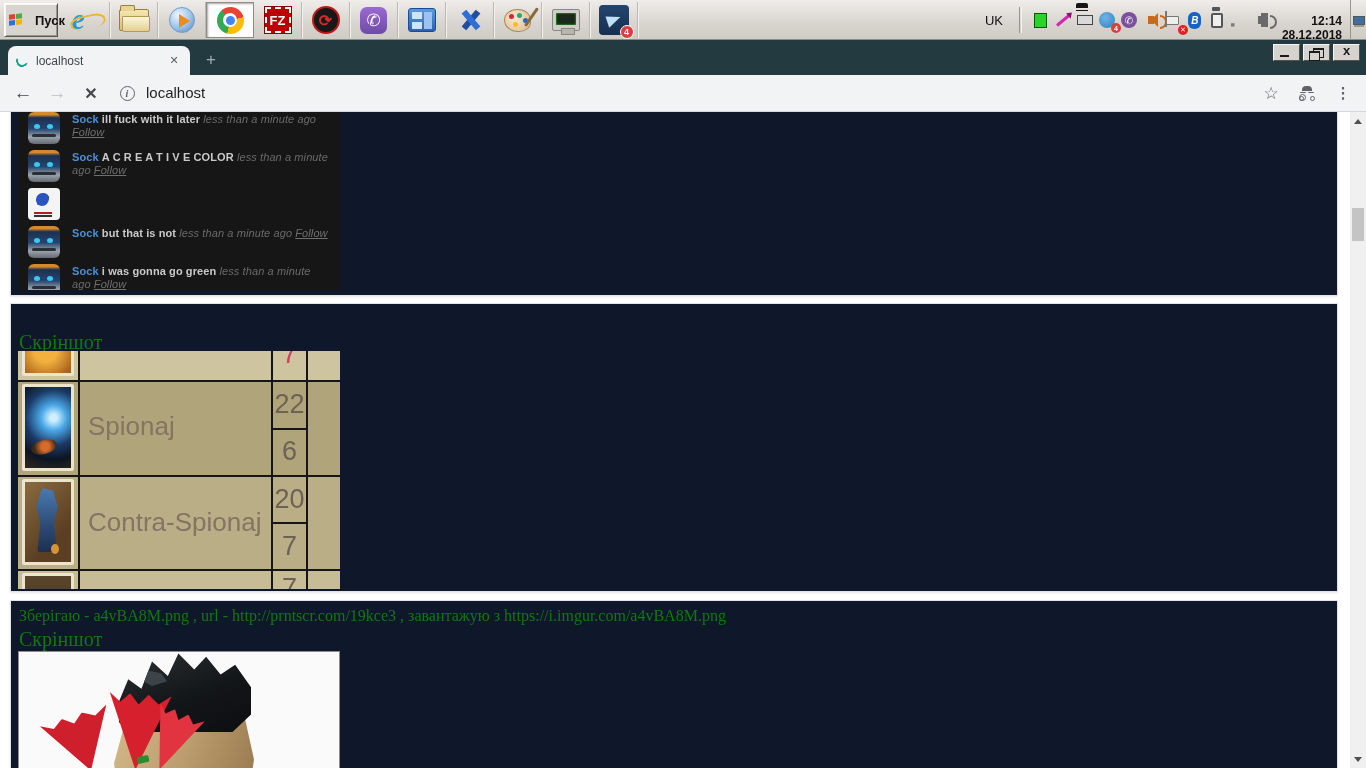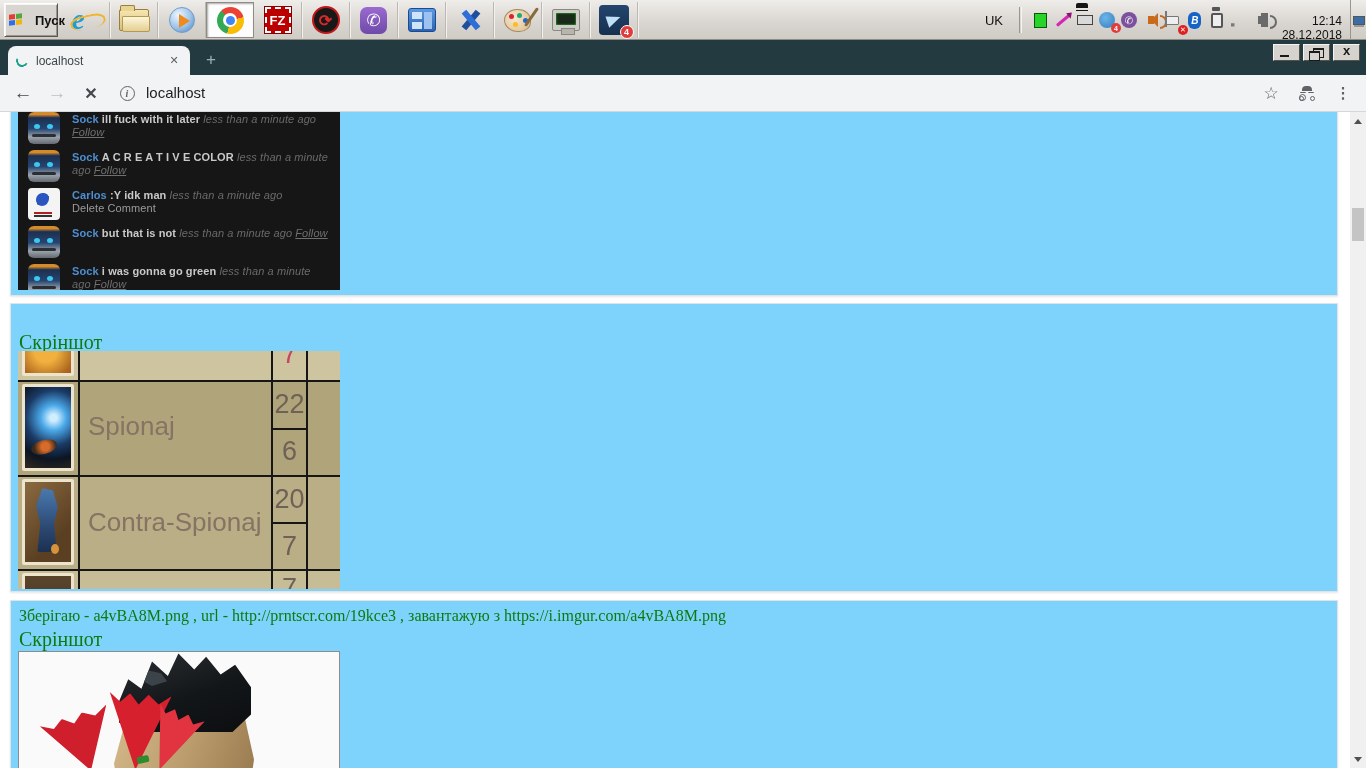--- a/index.html
+++ b/index.html
@@ -126,21 +126,21 @@
   .t-clip { width:12px; height:15px; border:2px solid #555; border-radius:2px; background:#eee; }
   .t-clip::before { content:""; position:absolute; left:6px; top:-2px; width:8px; height:4px;
     background:#555; border-radius:1px; }
   .t-signal { width:16px; height:13px;
     background:linear-gradient(#7a7a7a,#7a7a7a); -webkit-clip-path:polygon(0 70%,25% 70%,25% 100%,0 100%);
     clip-path:polygon(0 75%,22% 75%,22% 100%,0 100%); position:relative; }
   .t-signal, .t-signal::before, .t-signal::after { background:#7a7a7a; }
   .t-signal::before { content:""; position:absolute; left:5px; bottom:0; width:3px; height:8px; }
   .t-signal::after { content:""; position:absolute; left:10px; bottom:0; width:3px; height:13px;
     box-shadow:5px 0 0 #b9b9b9; }
-  .clock { text-align:right; font-size:12px; color:#111; line-height:14px; margin:16px 8px 0 10px; cursor:default; }
+  .clock { text-align:right; font-size:12px; color:#111; line-height:14px; margin:16px 8px 0 10px; cursor:default;font-weight:bold; }
   .show-desktop { width:16px; height:40px; border-left:1px solid #9a968f; display:flex;
     align-items:center; justify-content:center; cursor:pointer; }
   .show-desktop i { width:12px; height:9px; background:#3a6ea5; border:1px solid #555;
     box-shadow:0 3px 0 -1px #999; }
 
   
   .window { position:absolute; top:40px; left:0; width:1366px; height:728px; background:#f2f3f4; }
   .tabbar { position:absolute; top:0; left:0; right:0; height:35px; background:#233a41; }
   .tab { position:absolute; left:8px; top:6px; width:182px; height:29px; background:#f2f3f4;
     border-radius:8px 8px 0 0; display:flex; align-items:center; padding:0 8px; cursor:pointer; }
@@ -186,21 +186,21 @@
     box-shadow:none; }
   .incog .g2 { position:absolute; right:2px; bottom:0; width:5px; height:5px;
     border:1.5px solid #5f6368; border-radius:50%; }
   .incog .g1 { position:absolute; left:2px; bottom:0; width:5px; height:5px;
     border:1.5px solid #5f6368; border-radius:50%; }
   .dots { font-size:15px; color:#5f6368; font-weight:bold; letter-spacing:0; }
   .dots::before { content:"⋮"; }
 
   
   .content { position:absolute; top:72px; left:0; right:0; bottom:0; background:#fff; overflow:hidden; }
-  .card { position:absolute; left:10px; width:1328px; background:#7dd3fc; border:1px solid #e3e3e3;
+  .card { position:absolute; left:10px; width:1328px; background:#0f172a; border:1px solid #e3e3e3;
     box-shadow:0 1px 2px rgba(0,0,0,.10); }
   .card1 { top:-40px; height:224px; }
   .card2 { top:191px; height:289px; }
   .card3 { top:488px; height:310px; }
 
   
   .chat-img { position:absolute; left:7px; bottom:5px; width:322px; height:178px; background:#161616;
     overflow:hidden; }
   .c-row { position:absolute; left:0; width:322px; height:38px; }
   .c-av { position:absolute; left:10px; top:0; width:32px; height:32px; border-radius:6px; overflow:hidden; }
@@ -460,26 +460,20 @@
             <div class="c-text">
               <span class="c-author">Sock</span>
               <span class="c-msg">A C R E A T I V E COLOR</span>
               <span class="c-meta">less than a minute ago</span>
               <span class="c-action">Follow</span>
             </div>
           </div>
 
           <div class="c-row" style="top:76px">
             <span class="c-av carlos"></span>
-            <div class="c-text">
-              <span class="c-author">Carlos</span>
-              <span class="c-msg">:Y idk man</span>
-              <span class="c-meta">less than a minute ago</span><br>
-              <span class="c-action plain">Delete Comment</span>
-            </div>
           </div>
 
           <div class="c-row" style="top:114px">
             <span class="c-av sock"></span>
             <div class="c-text">
               <span class="c-author">Sock</span>
               <span class="c-msg">but that is not</span>
               <span class="c-meta">less than a minute ago</span>
               <span class="c-action">Follow</span>
             </div>

